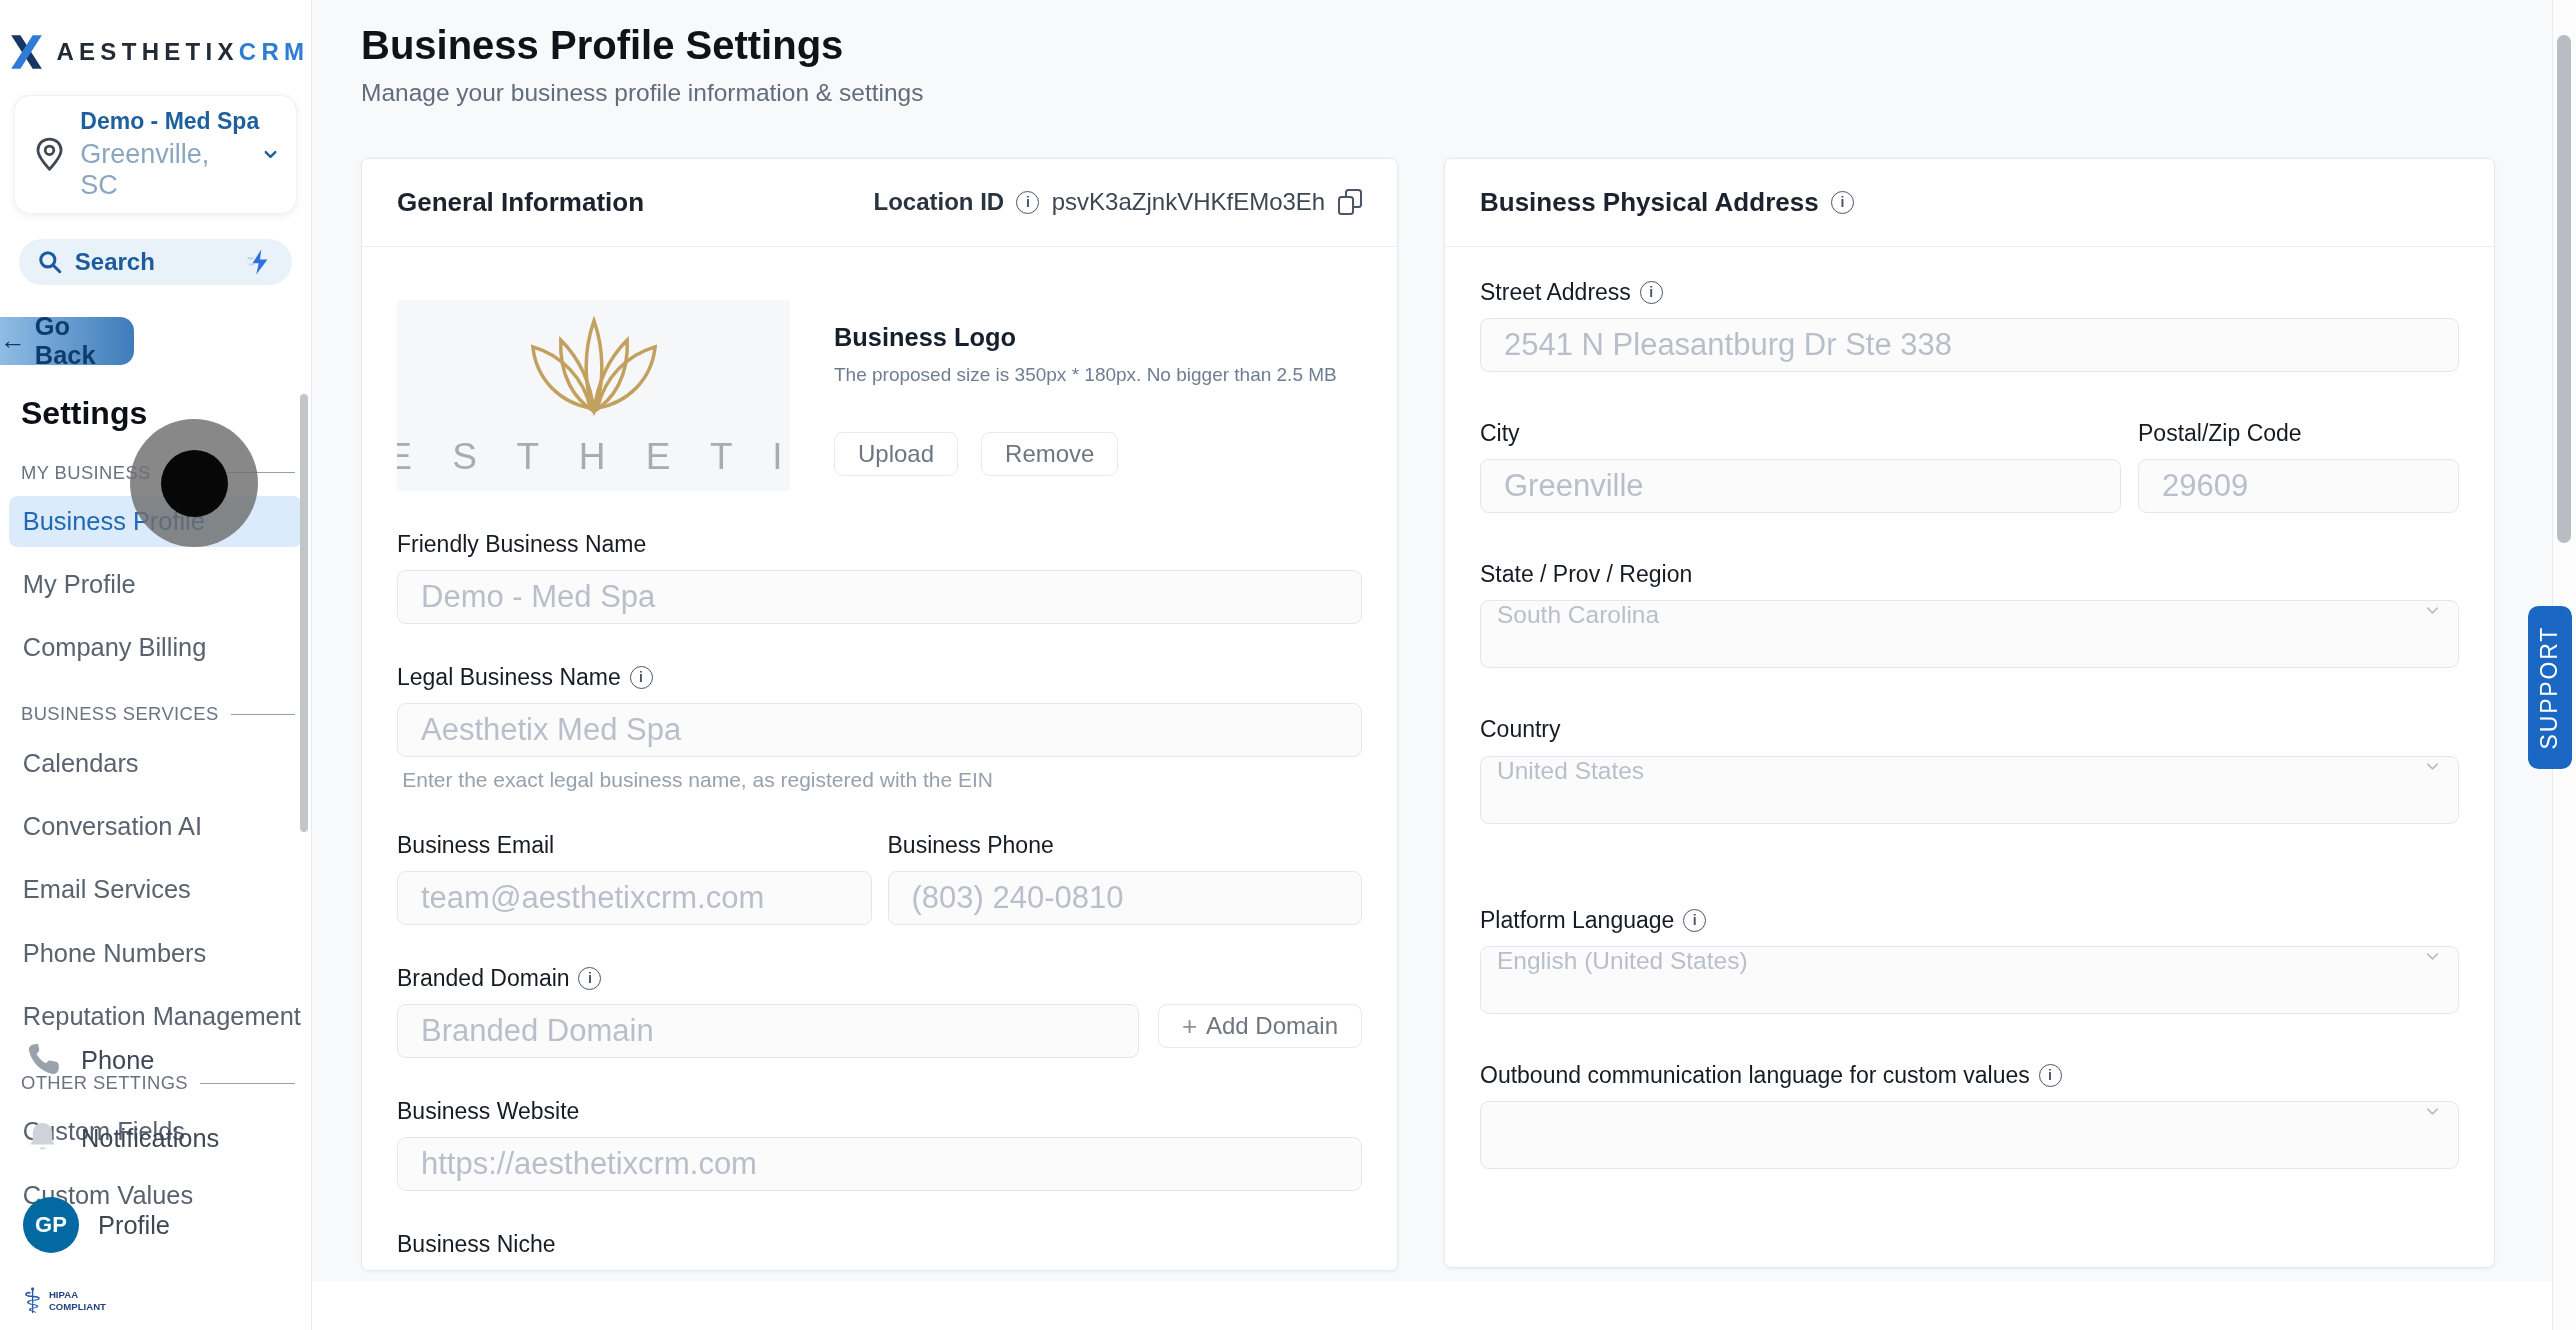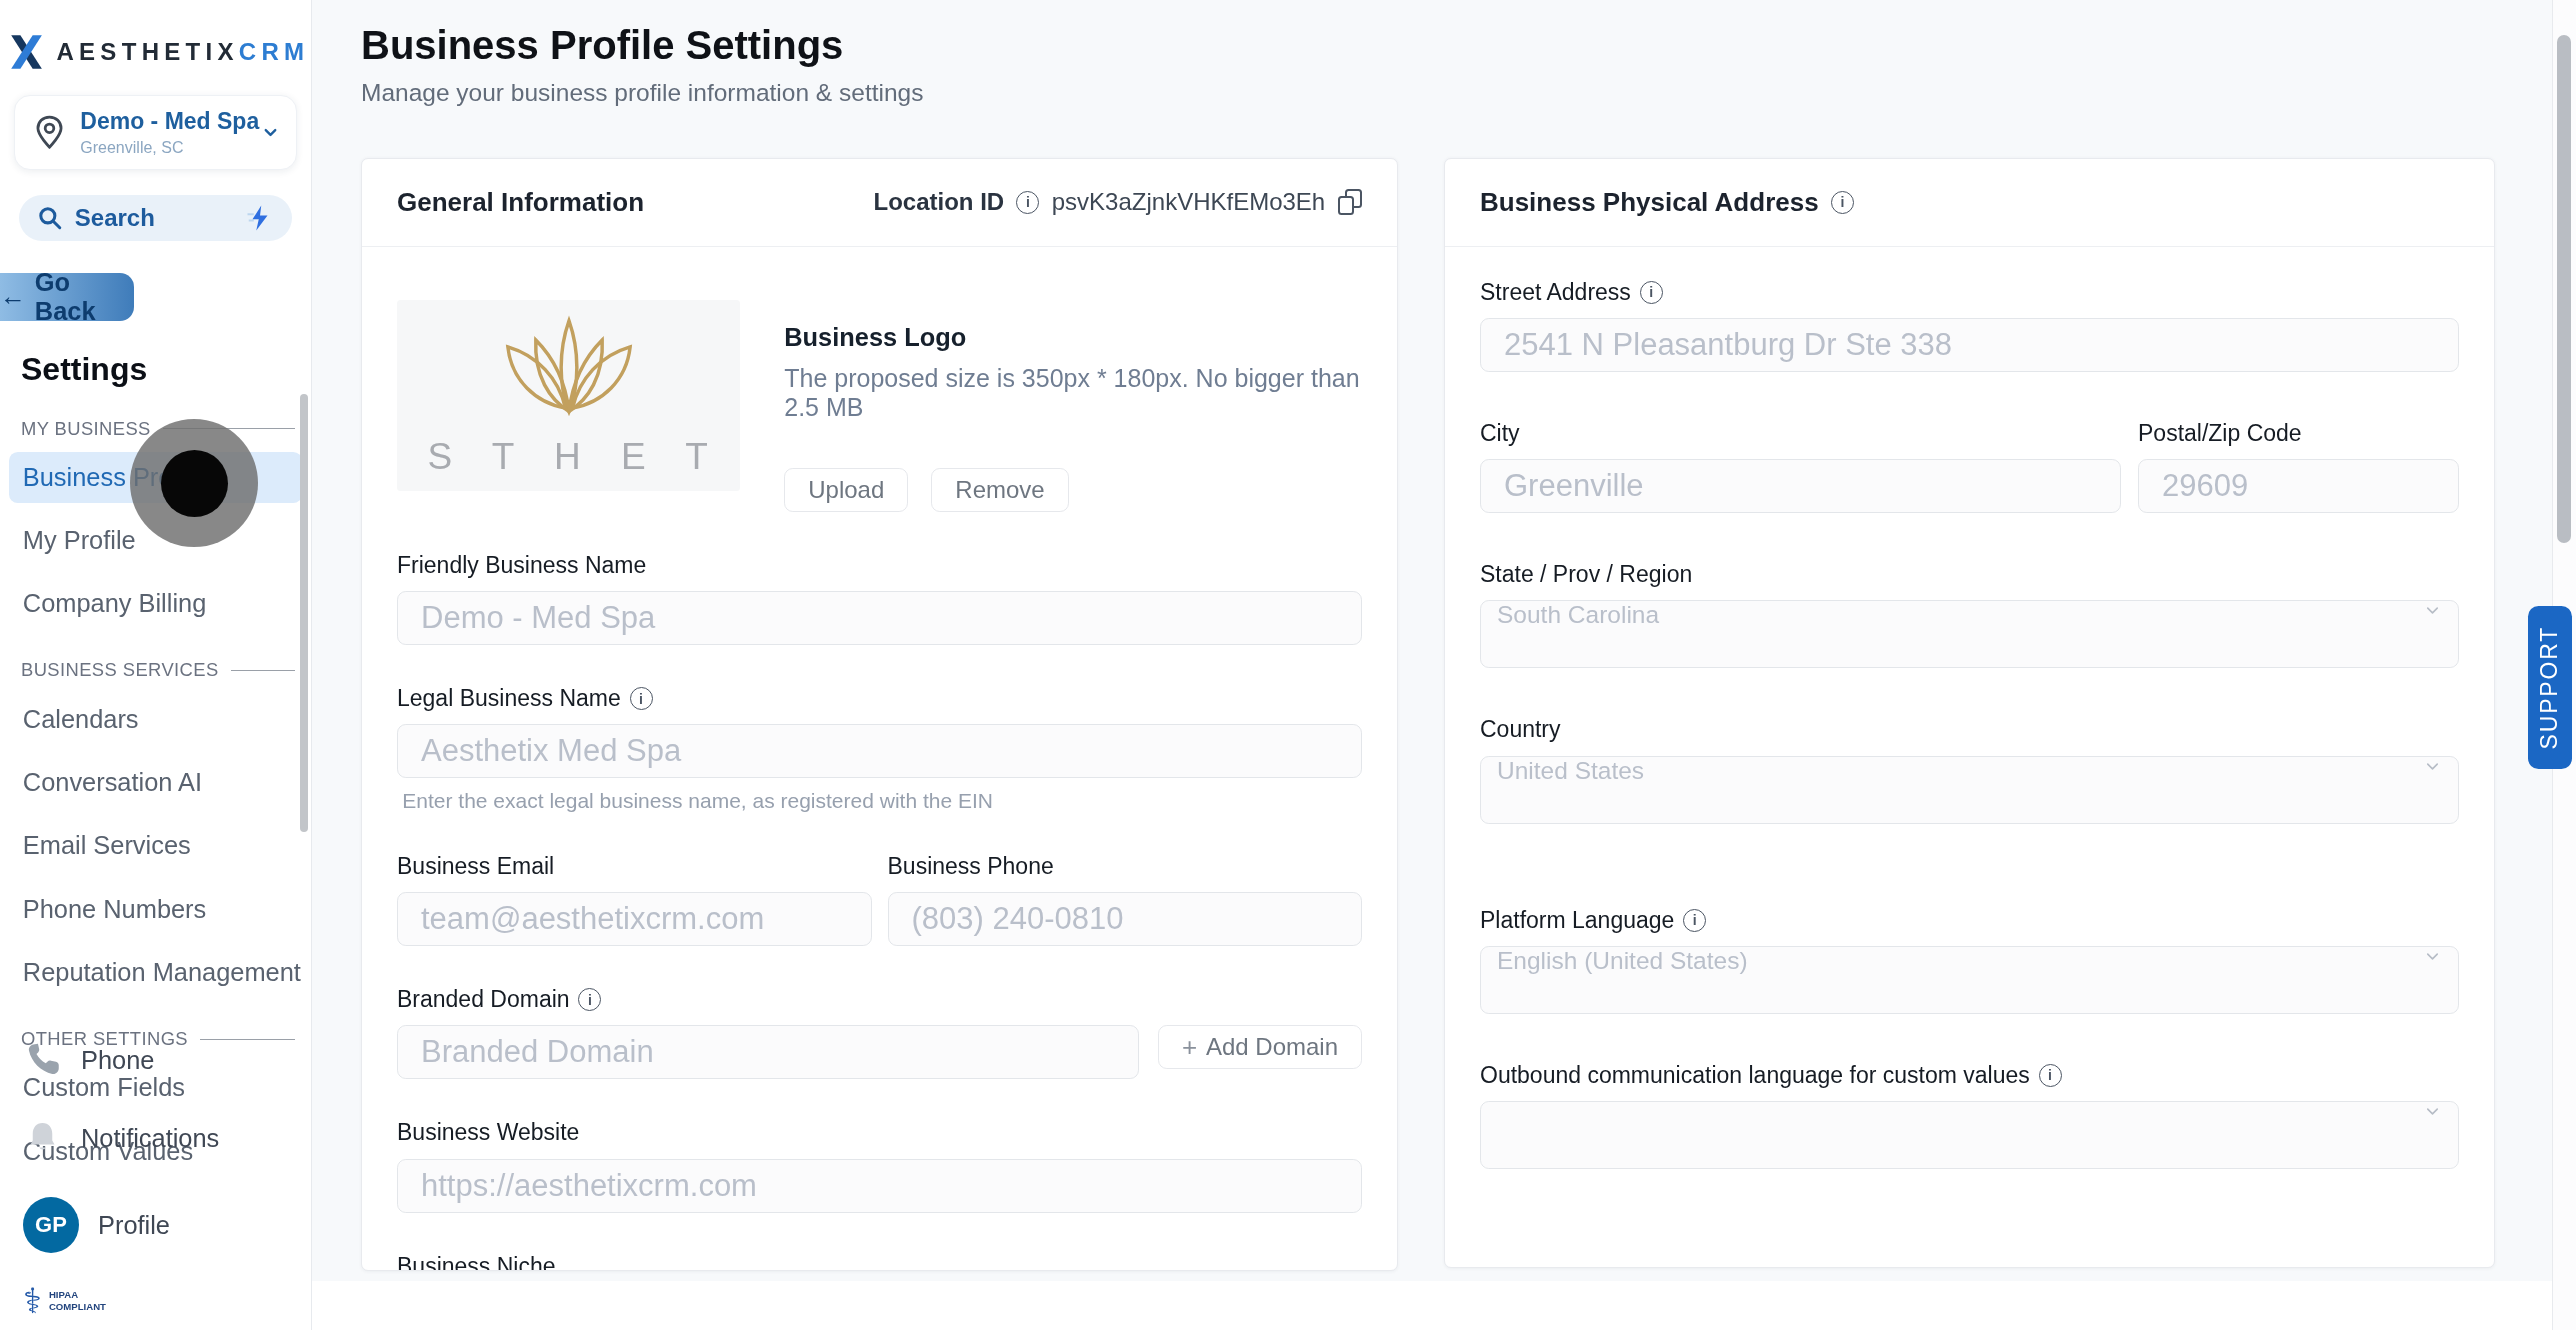--- a/index.html
+++ b/index.html
@@ -19,21 +19,21 @@
   .brand { display:flex; align-items:center; justify-content:center; gap:8.8px; padding-top:32px; height:72px; }
   .brand-word { font-size:24px; font-weight:700; letter-spacing:5.3px; color:#222b36; }
   .brand-word .crm { color:#2d7dd2; }
   .loc-card {
     margin:23px 14px 0 14px; background:#fff; border:0.9px solid #eef1f5;
     border-radius:16px; box-shadow:0 1.8px 7px rgba(30,50,80,0.08);
     display:flex; align-items:center; padding:12.3px 16px; gap:12.3px;
   }
   .loc-text { flex:1; min-width:0; }
   .loc-name { font-size:23px; font-weight:700; color:#1e5f9e; white-space:nowrap; }
-  .loc-city { font-size:16px; color:#8ba6c1; margin-top:3.5px; }
+  .loc-city { font-size:27px; color:#8ba6c1; margin-top:3.5px; }
   .search-pill {
     margin:24.5px 19px 0 19px; height:46px; background:#e9f1f9; border-radius:24.5px;
     display:flex; align-items:center; padding:0 17.5px; gap:12.3px; cursor:pointer;
   }
   .search-label { font-size:24px; font-weight:700; color:#1d5b9d; flex:1; }
   .goback {
     margin-top:32px; width:134px; height:48px;
     background:linear-gradient(90deg,#8fbce4 0%, #3f7cba 100%);
     border-radius:0 14px 14px 0; display:flex; align-items:center; justify-content:center;
     gap:8.8px; cursor:pointer;
@@ -89,21 +89,21 @@
   
   .logo-row { display:flex; }
   .logo-box {
     width:393px; height:191px; background:#f6f7f8; border-radius:3.5px;
     display:flex; flex-direction:column; align-items:center; justify-content:flex-end;
     overflow:hidden;
   }
   .logo-word { font-size:37px; letter-spacing:15px; color:#a8abb0; margin-bottom:12.3px; white-space:nowrap; }
   .logo-meta { margin-left:44px; padding-top:23px; }
   .logo-title { font-size:25.4px; font-weight:600; color:#16202c; }
-  .logo-hint { font-size:25px; color:#6f7d92; margin-top:12.3px; }
+  .logo-hint { font-size:19px; color:#6f7d92; margin-top:12.3px; }
   .logo-btns { display:flex; gap:23px; margin-top:46px; }
   .btn {
     min-width:118px; height:44px; background:#fff; border:0.9px solid #e6e8ec;
     border-radius:8.8px; display:flex; align-items:center; justify-content:center;
     font-size:24px; color:#6e7680; cursor:pointer; padding:0 23px;
   }
   
   .fgroup { margin-top:40px; }
   .fgroup.first { margin-top:0; }
   .f-label { font-size:23px; font-weight:500; color:#161c24; display:flex; align-items:center; gap:8.8px; margin-bottom:12.3px; }

